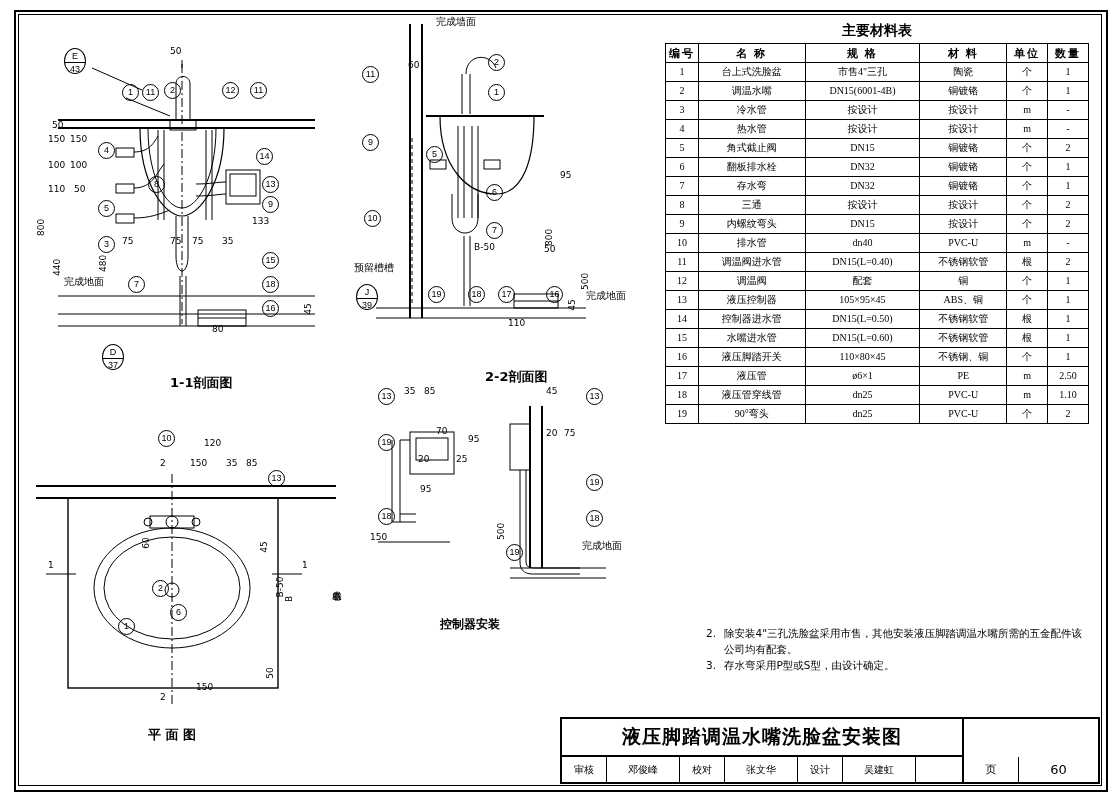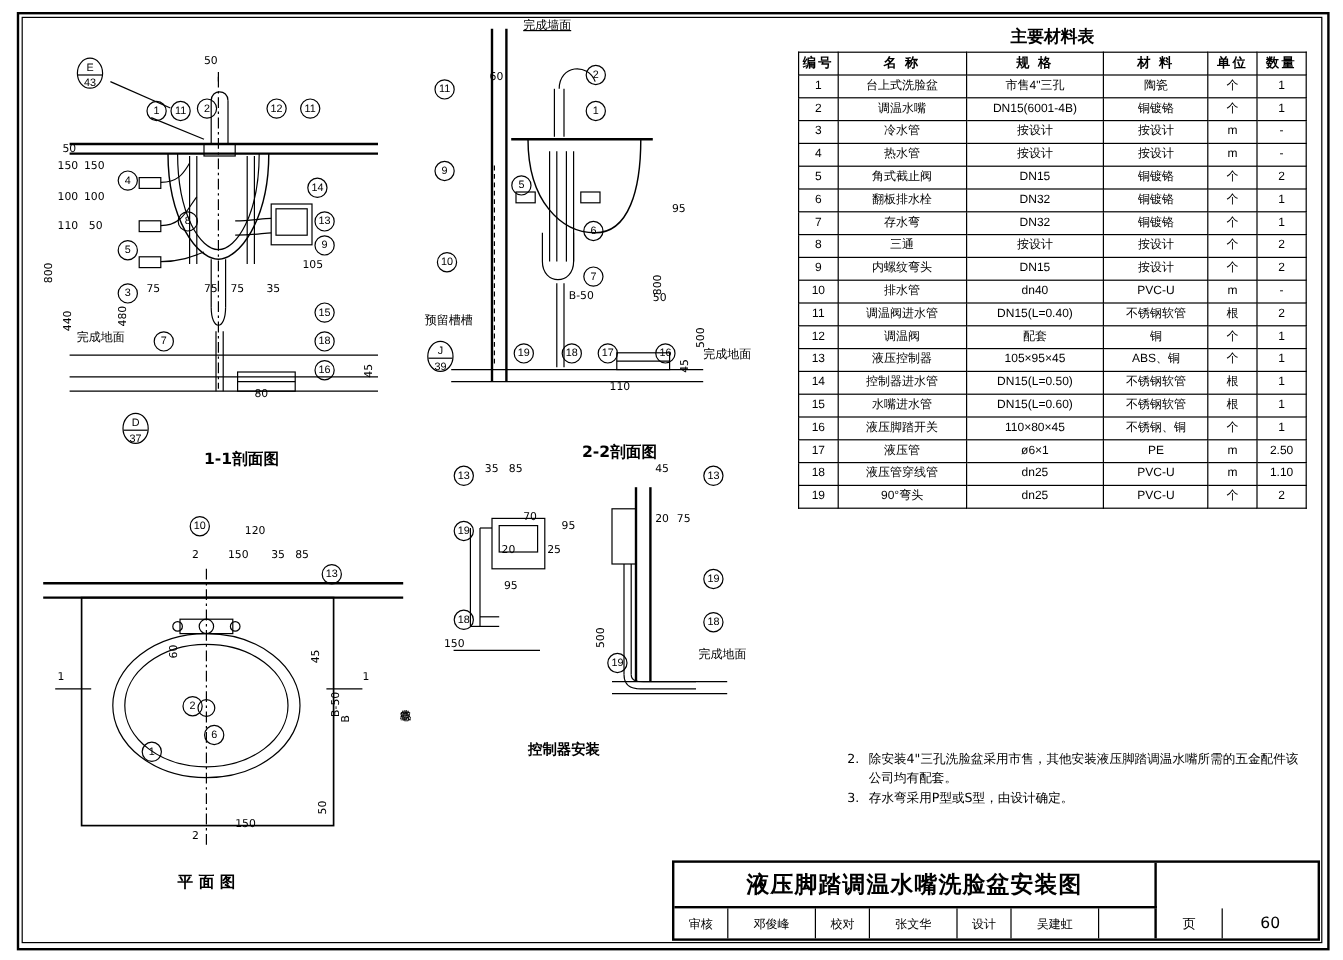--- a/index.html
+++ b/index.html
@@ -9,21 +9,21 @@
   .frame-in{position:absolute;left:18px;top:14px;width:1082px;height:770px;border:1px solid #000;}
   .lbl{position:absolute;font-size:10px;line-height:11px;white-space:nowrap;}
   .lbl.cn{font-family:"DejaVu Sans","Liberation Sans",sans-serif;}
   .circ{position:absolute;border:1px solid #000;border-radius:50%;text-align:center;font-size:9px;}
   .bub{width:15px;height:15px;line-height:15px;}
   .bub2{width:22px;height:26px;border-radius:50%;font-size:9px;line-height:12px;padding-top:1px;box-sizing:border-box;}
 
   
   #mtable{position:absolute;left:665px;top:22px;width:424px;}
   #mtable .tt{text-align:center;font-size:14px;font-weight:bold;font-family:"DejaVu Sans",sans-serif;margin-bottom:3px;}
-  table.mt{border-collapse:collapse;width:424px;font-size:10px;font-family:Liberation Sans, sans-serif;padding-left:40px;}
+  table.mt{border-collapse:collapse;width:424px;font-size:10px;font-family:Liberation Serif, serif;padding-left:40px;}
   table.mt th,table.mt td{border:1px solid #000;text-align:center;height:18px;padding:0 1px;line-height:12px;}
   table.mt th{font-weight:bold;font-size:11px;letter-spacing:2px;}
   .c0{width:30px;}.c1{width:104px;margin-top:45px;}.c2{width:112px;}.c3{width:84px;}.c4{width:38px;}.c5{width:38px;}
 
   
   #notes{position:absolute;left:672px;top:625px;width:420px;font-size:10.5px;line-height:16px;
          font-family:"DejaVu Sans",sans-serif;}
   #notes .nrow{display:flex;}
   #notes .nk{width:34px;flex:none;}
   #notes .nb{flex:1;}
@@ -141,21 +141,21 @@
     <div class="circ bub" style="left:232px;top:276px;">16</div>
 
     <div class="dim" style="left:140px;top:22px;">50</div>
     <div class="dim" style="left:22px;top:96px;">50</div>
     <div class="dim" style="left:18px;top:110px;">150</div>
     <div class="dim" style="left:40px;top:110px;">150</div>
     <div class="dim" style="left:18px;top:136px;">100</div>
     <div class="dim" style="left:40px;top:136px;">100</div>
     <div class="dim" style="left:18px;top:160px;">110</div>
     <div class="dim" style="left:44px;top:160px;">50</div>
-    <div class="dim" style="left:222px;top:192px;">105</div>
+    <div class="dim" style="left:222px;top:192px;">133</div>
     <div class="dim" style="left:92px;top:212px;">75</div>
     <div class="dim" style="left:140px;top:212px;">75</div>
     <div class="dim" style="left:162px;top:212px;">75</div>
     <div class="dim" style="left:192px;top:212px;">35</div>
     <div class="dim" style="left:182px;top:300px;">80</div>
     <div class="dim" style="left:272px;top:280px;transform:rotate(-90deg);">45</div>
     <div class="dimv" style="left:6px;top:212px;">800</div>
     <div class="dimv" style="left:22px;top:252px;">440</div>
     <div class="dimv" style="left:68px;top:248px;">480</div>
 
@@ -192,21 +192,21 @@
         <rect x="82" y="142" width="16" height="9"></rect>
         <rect x="136" y="142" width="16" height="9"></rect>
 
         <line x1="64" y1="120" x2="64" y2="288" stroke-dasharray="4,3"></line>
 
         <rect x="166" y="276" width="44" height="14"></rect>
         <line x1="166" y1="283" x2="210" y2="283"></line>
       </g>
     </svg>
 
-    <div class="lbl cn" style="left:88px;top:-2px;text-decoration:underline;">完成墙面</div>
+    <div class="lbl cn" style="left:88px;top:-2px;">完成墙面</div>
     <div class="lbl cn" style="left:6px;top:244px;">预留槽槽</div>
     <div class="lbl cn" style="left:238px;top:272px;">完成地面</div>
 
     <div class="circ bub2" style="left:8px;top:266px;">
       <div>J</div>
       <div style="border-top:1px solid #000;width:100%;"></div>
       <div>39</div>
     </div>
 
     <div class="circ bub" style="left:14px;top:48px;">11</div>

